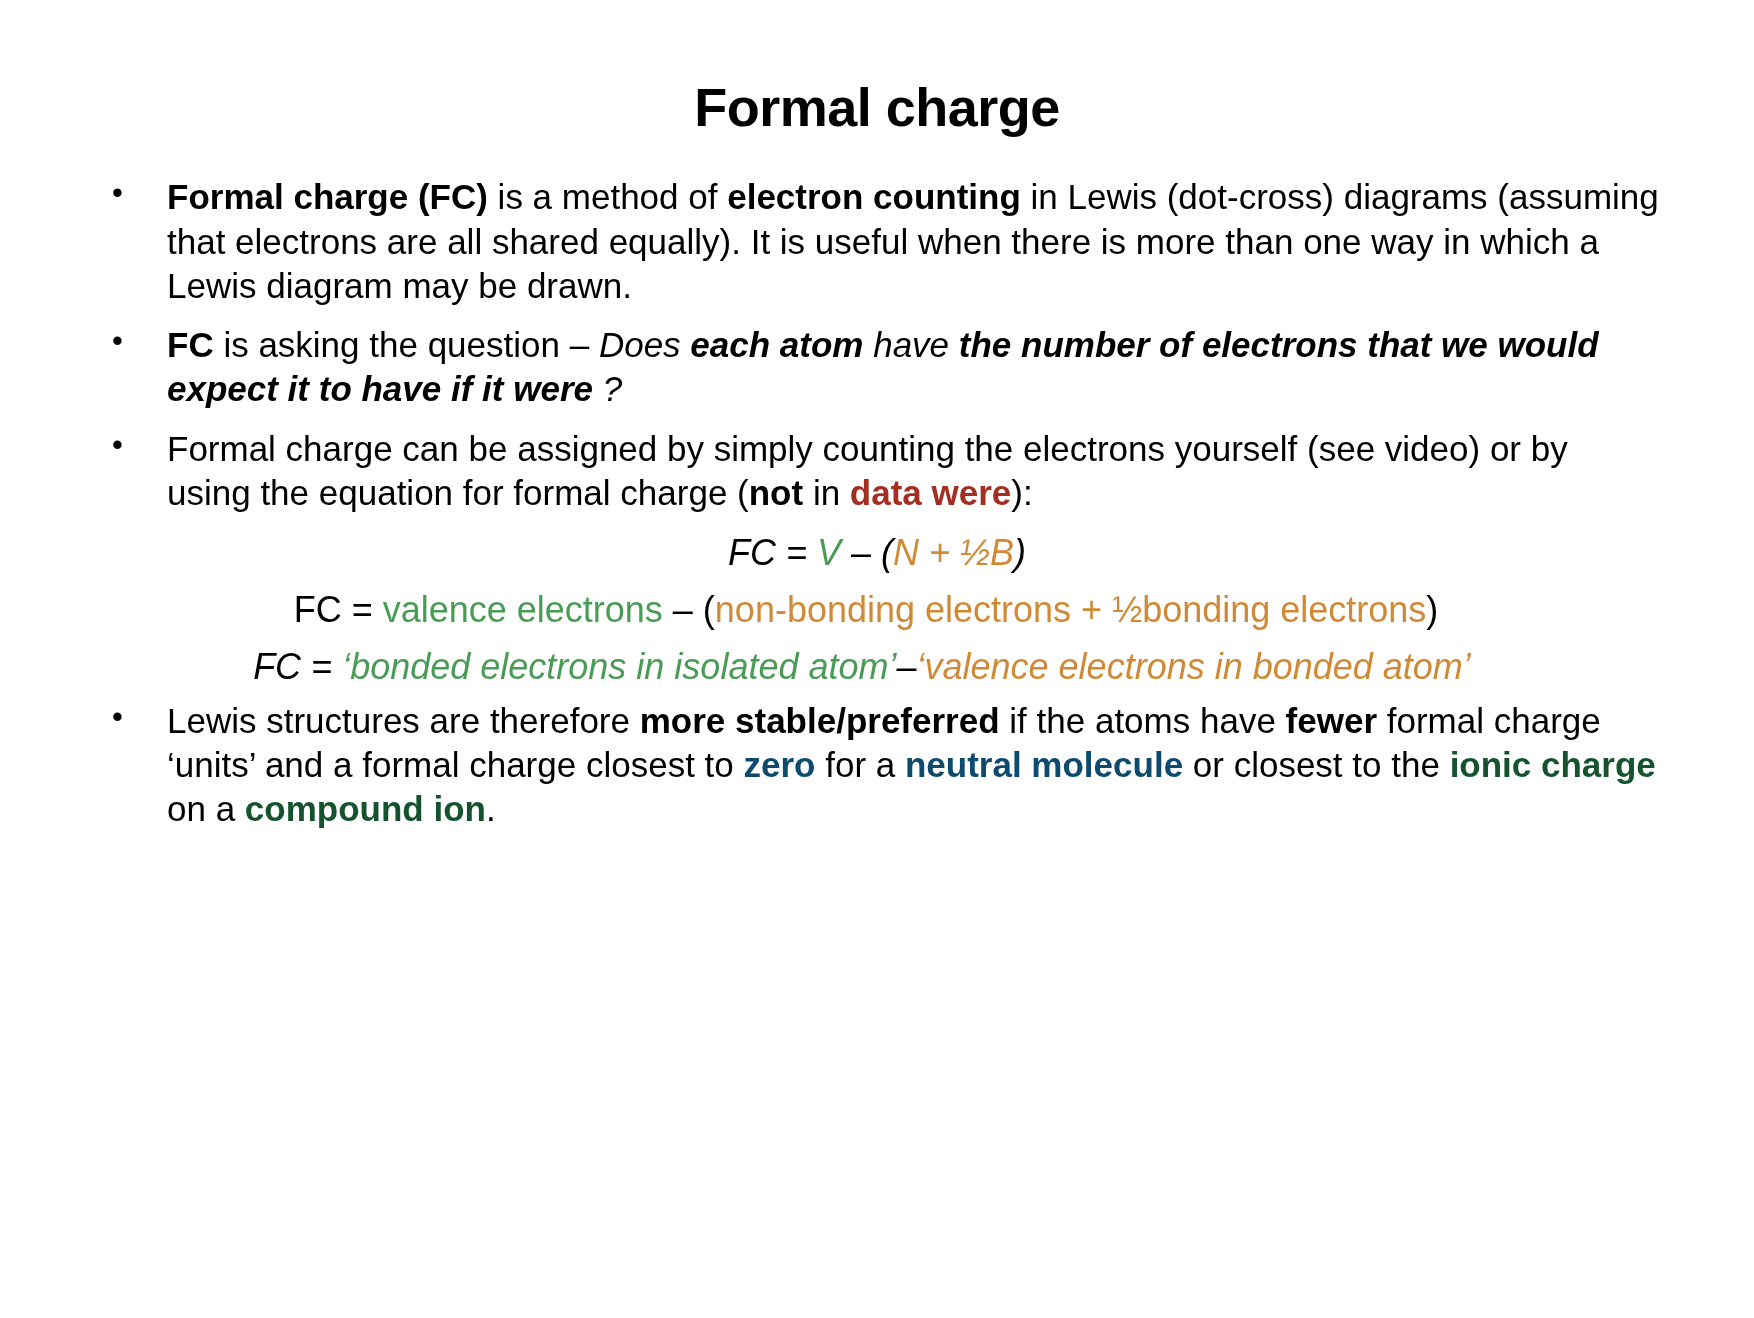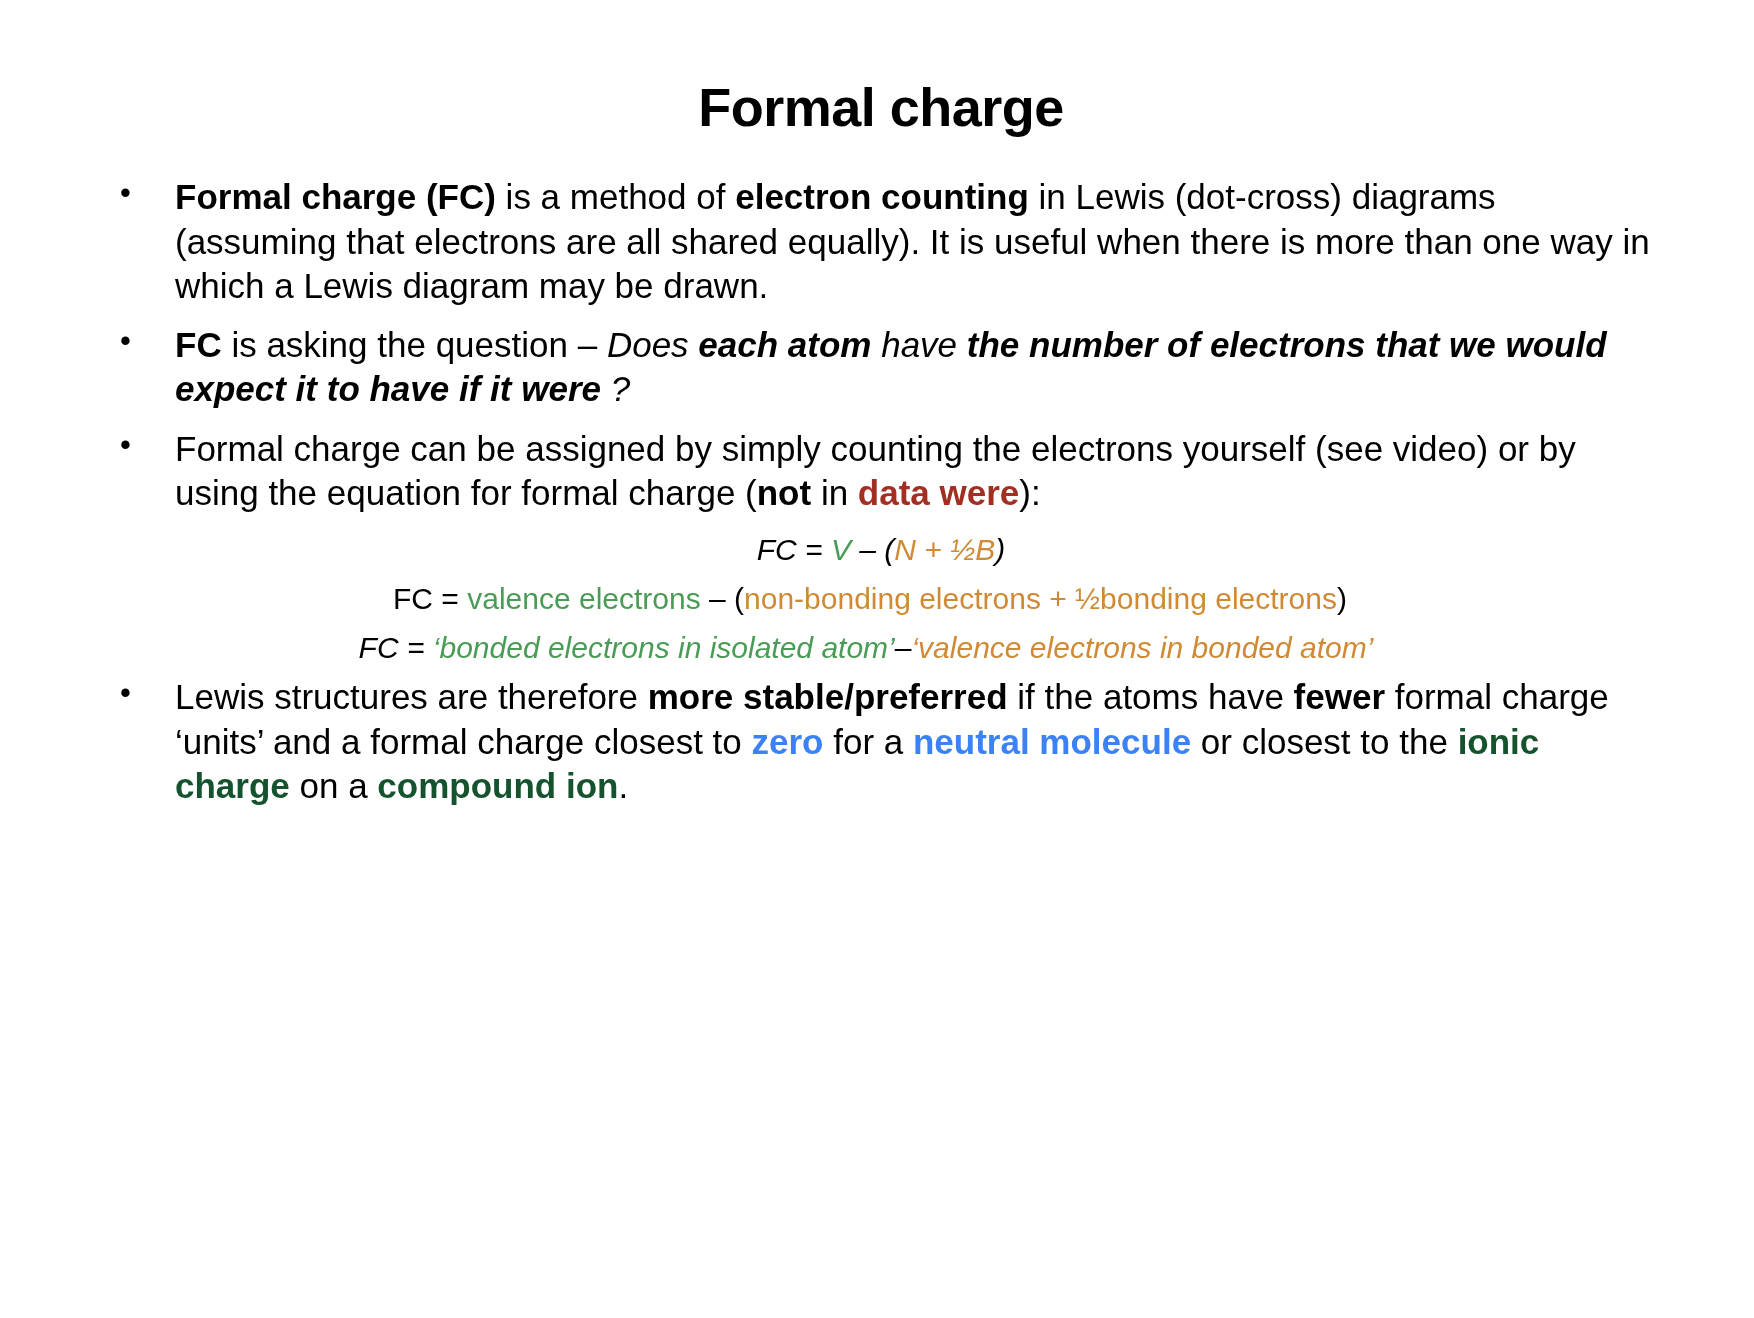--- a/index.html
+++ b/index.html
@@ -12,21 +12,20 @@
     background: #ffffff;
     font-family: "Liberation Sans", sans-serif;
     color: #000000;
     overflow: hidden;
   }
   .slide {
     position: relative;
     width: 1754px;
     height: 1158px;
     box-sizing: border-box;
-    padding-left: 8px;
   }
   .slide-title {
     text-align: center;
     font-size: 54px;
     font-weight: bold;
     letter-spacing: -0.5px;
     margin: 0;
     padding-top: 78px;
     line-height: 1.1;
   }
@@ -48,39 +47,39 @@
   }
   li.bullet::before {
     content: "\2022";
     position: absolute;
     left: 17px;
     top: -2px;
     font-size: 31px;
     line-height: 1.3;
   }
   .eq-line {
-    font-size: 30px;
+    font-size: 36px;
     line-height: 1.3;
     margin: 10px 0 8px 0;
   }
   .eq-center {
     text-align: center;
   }
   .eq-line2 {
     text-align: center;
     padding-right: 22px;
   }
   .eq-line3 {
     text-align: center;
     padding-right: 30px;
   }
   .green { color: #4a9b56; }
   .orange { color: #d08a35; }
   .red { color: #a22f22; }
-  .yellow { color: #3b82f6; }
+  .yellow { color: #0c4a6e; }
   .blue { color: #14532d; }
   b { font-weight: bold; }
   i { font-style: italic; }
   .bi { font-weight: bold; font-style: italic; }
 </style>
 </head>
 <body>
 
 <div class="slide">
 

